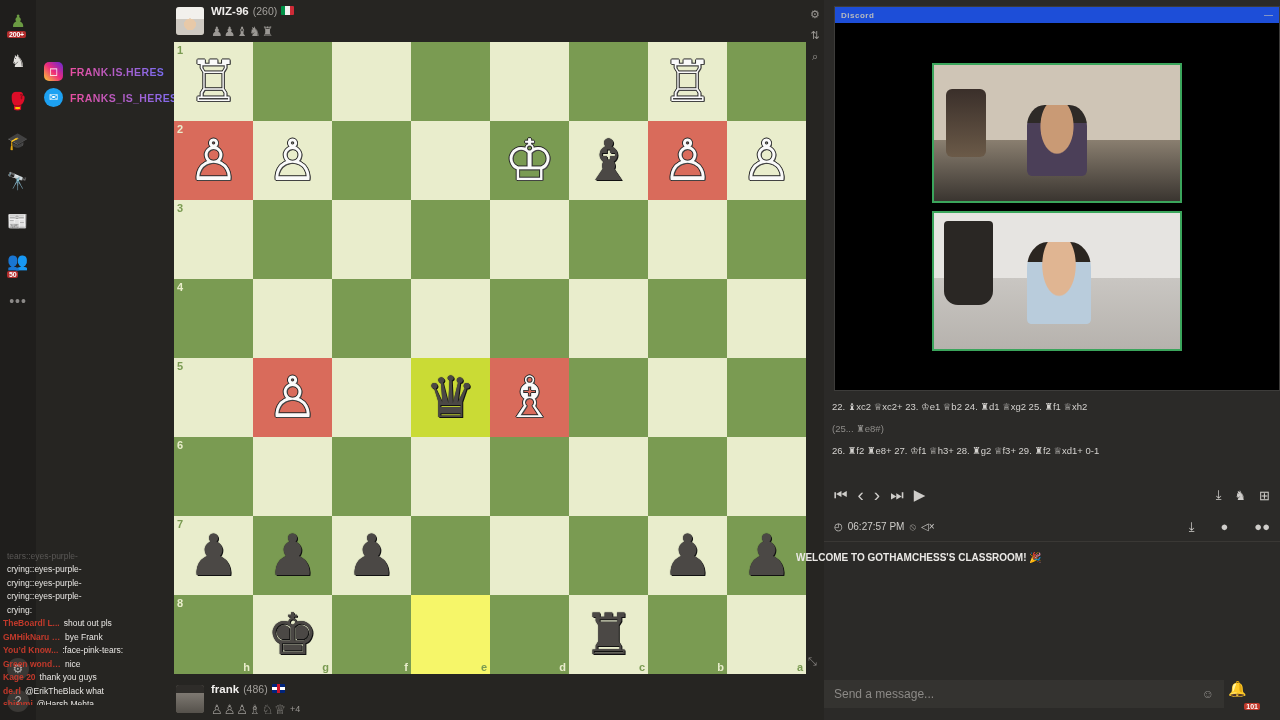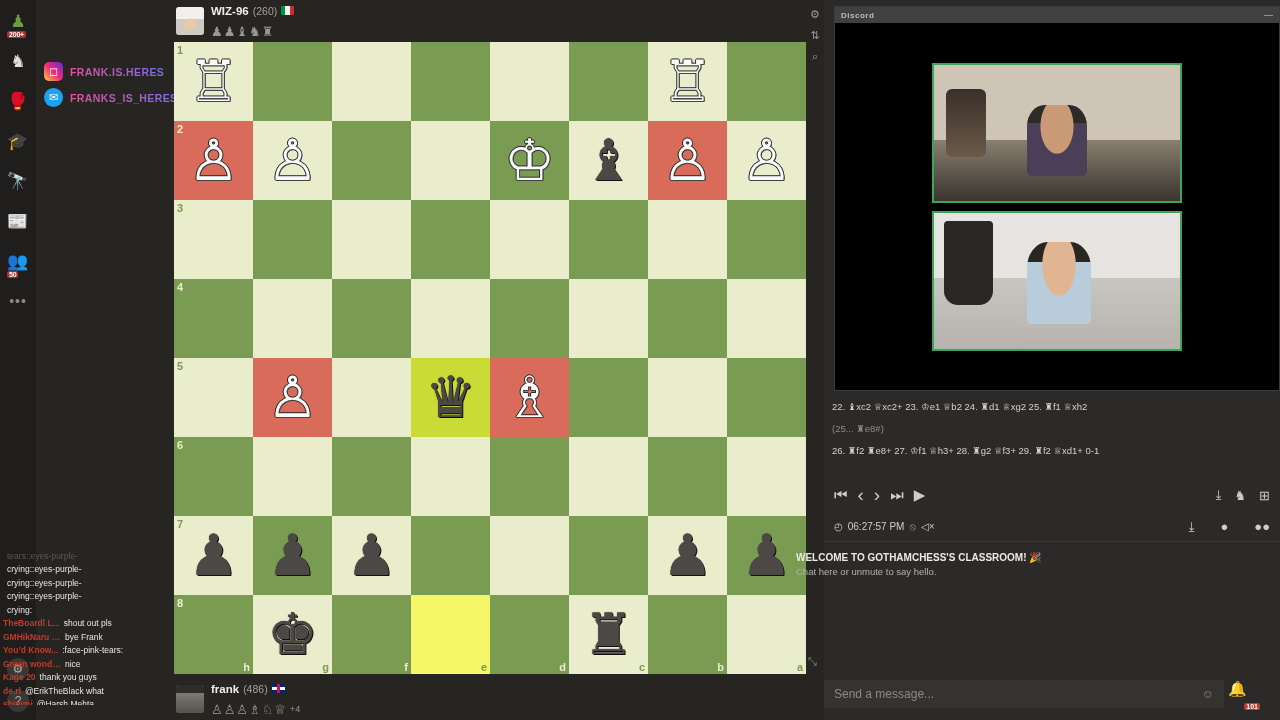--- a/index.html
+++ b/index.html
@@ -134,21 +134,21 @@
   .right-panel {
     position: absolute; left: 824px; top: 0; width: 456px; height: 720px;
     background: #2b2a28;
   }
   
   .discord {
     position: absolute; left: 10px; top: 6px; width: 446px; height: 385px;
     background: #000; border: 1px solid #3d3c3a;
   }
   .discord-bar {
-    height: 16px; background: #404040; display: flex; align-items: center;
+    height: 16px; background: #1d4ed8; display: flex; align-items: center;
     justify-content: space-between; padding: 0 6px;
   }
   .discord-title { color: #b9bbbe; font-size: 8px; font-weight: bold; letter-spacing: 0.5px; }
   .discord-min { color: #b9bbbe; font-size: 9px; line-height: 1; }
   .cams { position: absolute; left: 0; top: 16px; right: 0; bottom: 0;
           display: flex; flex-direction: column; align-items: center;
           justify-content: center; gap: 8px; }
   .cam { width: 250px; height: 140px; border: 2px solid #3ba55c; position: relative; overflow: hidden; }
   .cam1 { background: linear-gradient(180deg,#cfc5b6 0 55%, #8a7f70 55%, #3a3530 100%); }
   .cam1::before { content:""; position:absolute; left:38%; top:30%; width:24%; height:52%;
@@ -524,21 +524,20 @@
     </div>
     <div class="ts-right">
       <span>⤓</span>
       <span>●</span>
       <span>●●</span>
     </div>
   </div>
 
   <div class="welcome">
     <div class="wel-title">WELCOME TO GOTHAMCHESS'S CLASSROOM! 🎉</div>
-    <div class="wel-sub">Chat here or unmute to say hello.</div>
   </div>
 
   <div class="msg-box">
     <span class="msg-ph">Send a message...</span>
     <span class="msg-emoji">☺</span>
   </div>
 
   <div class="bell-wrap">
     <span class="bell">🔔</span>
     <span class="bell-badge">101</span>

